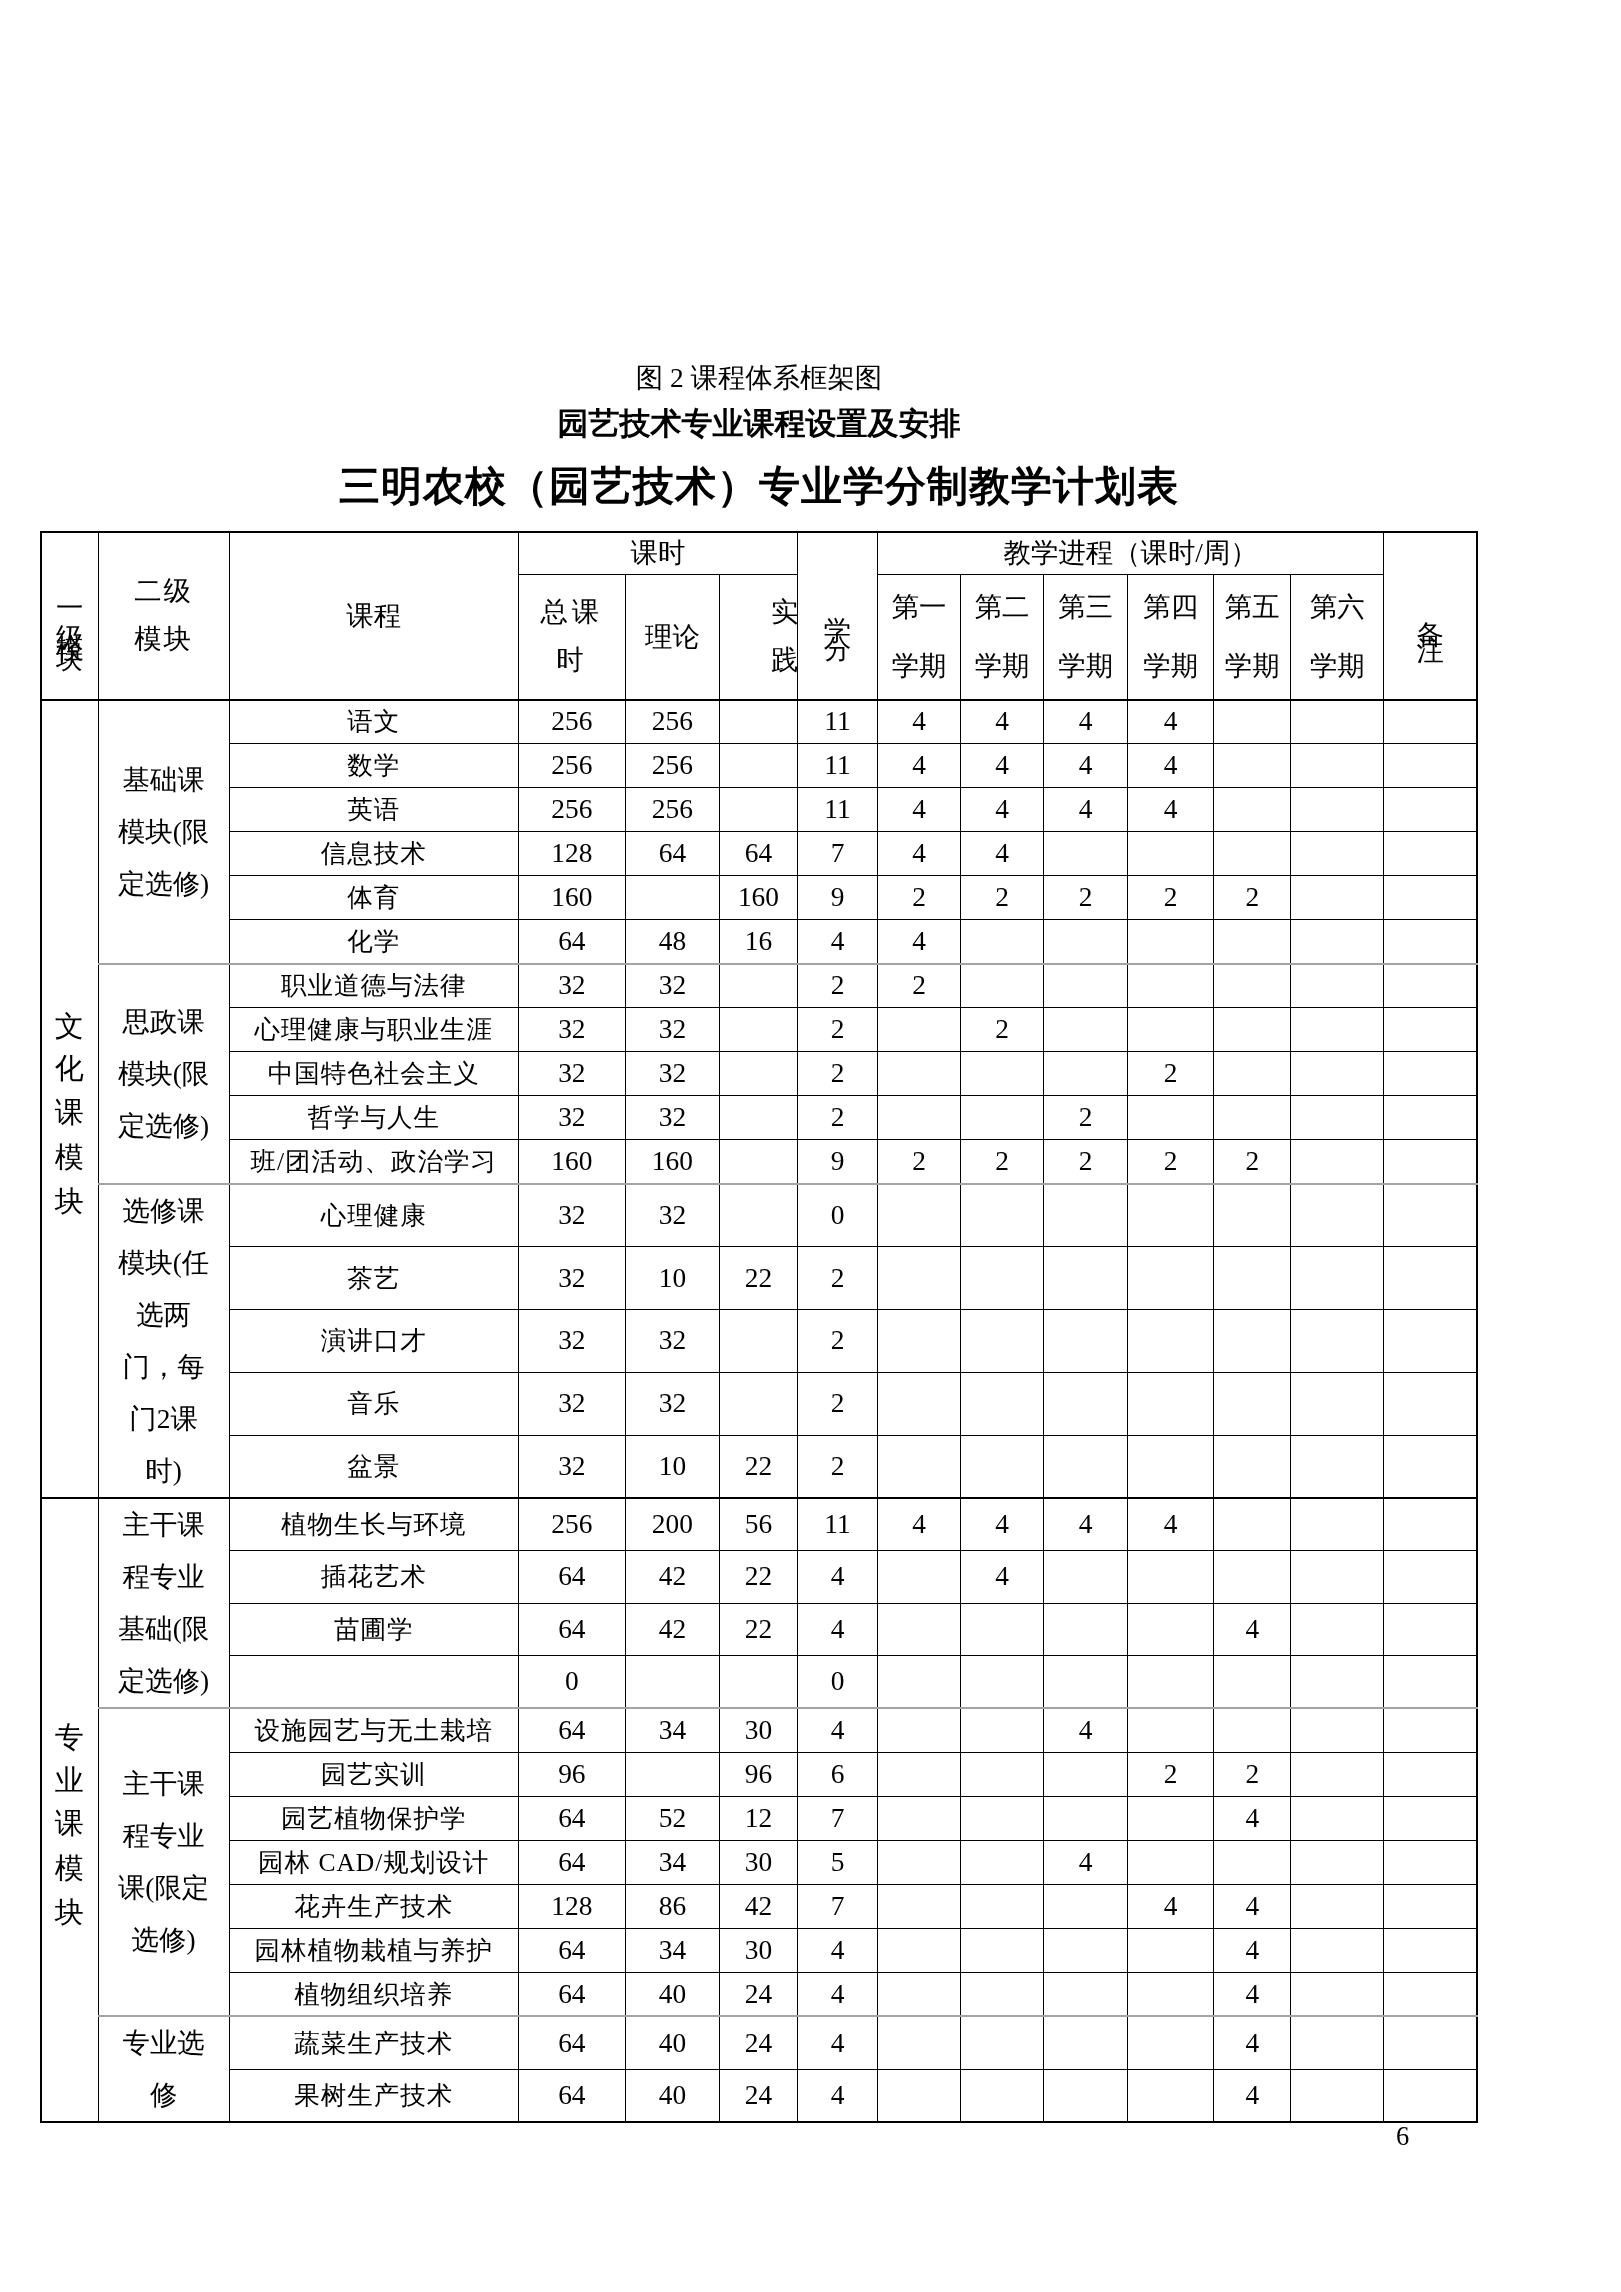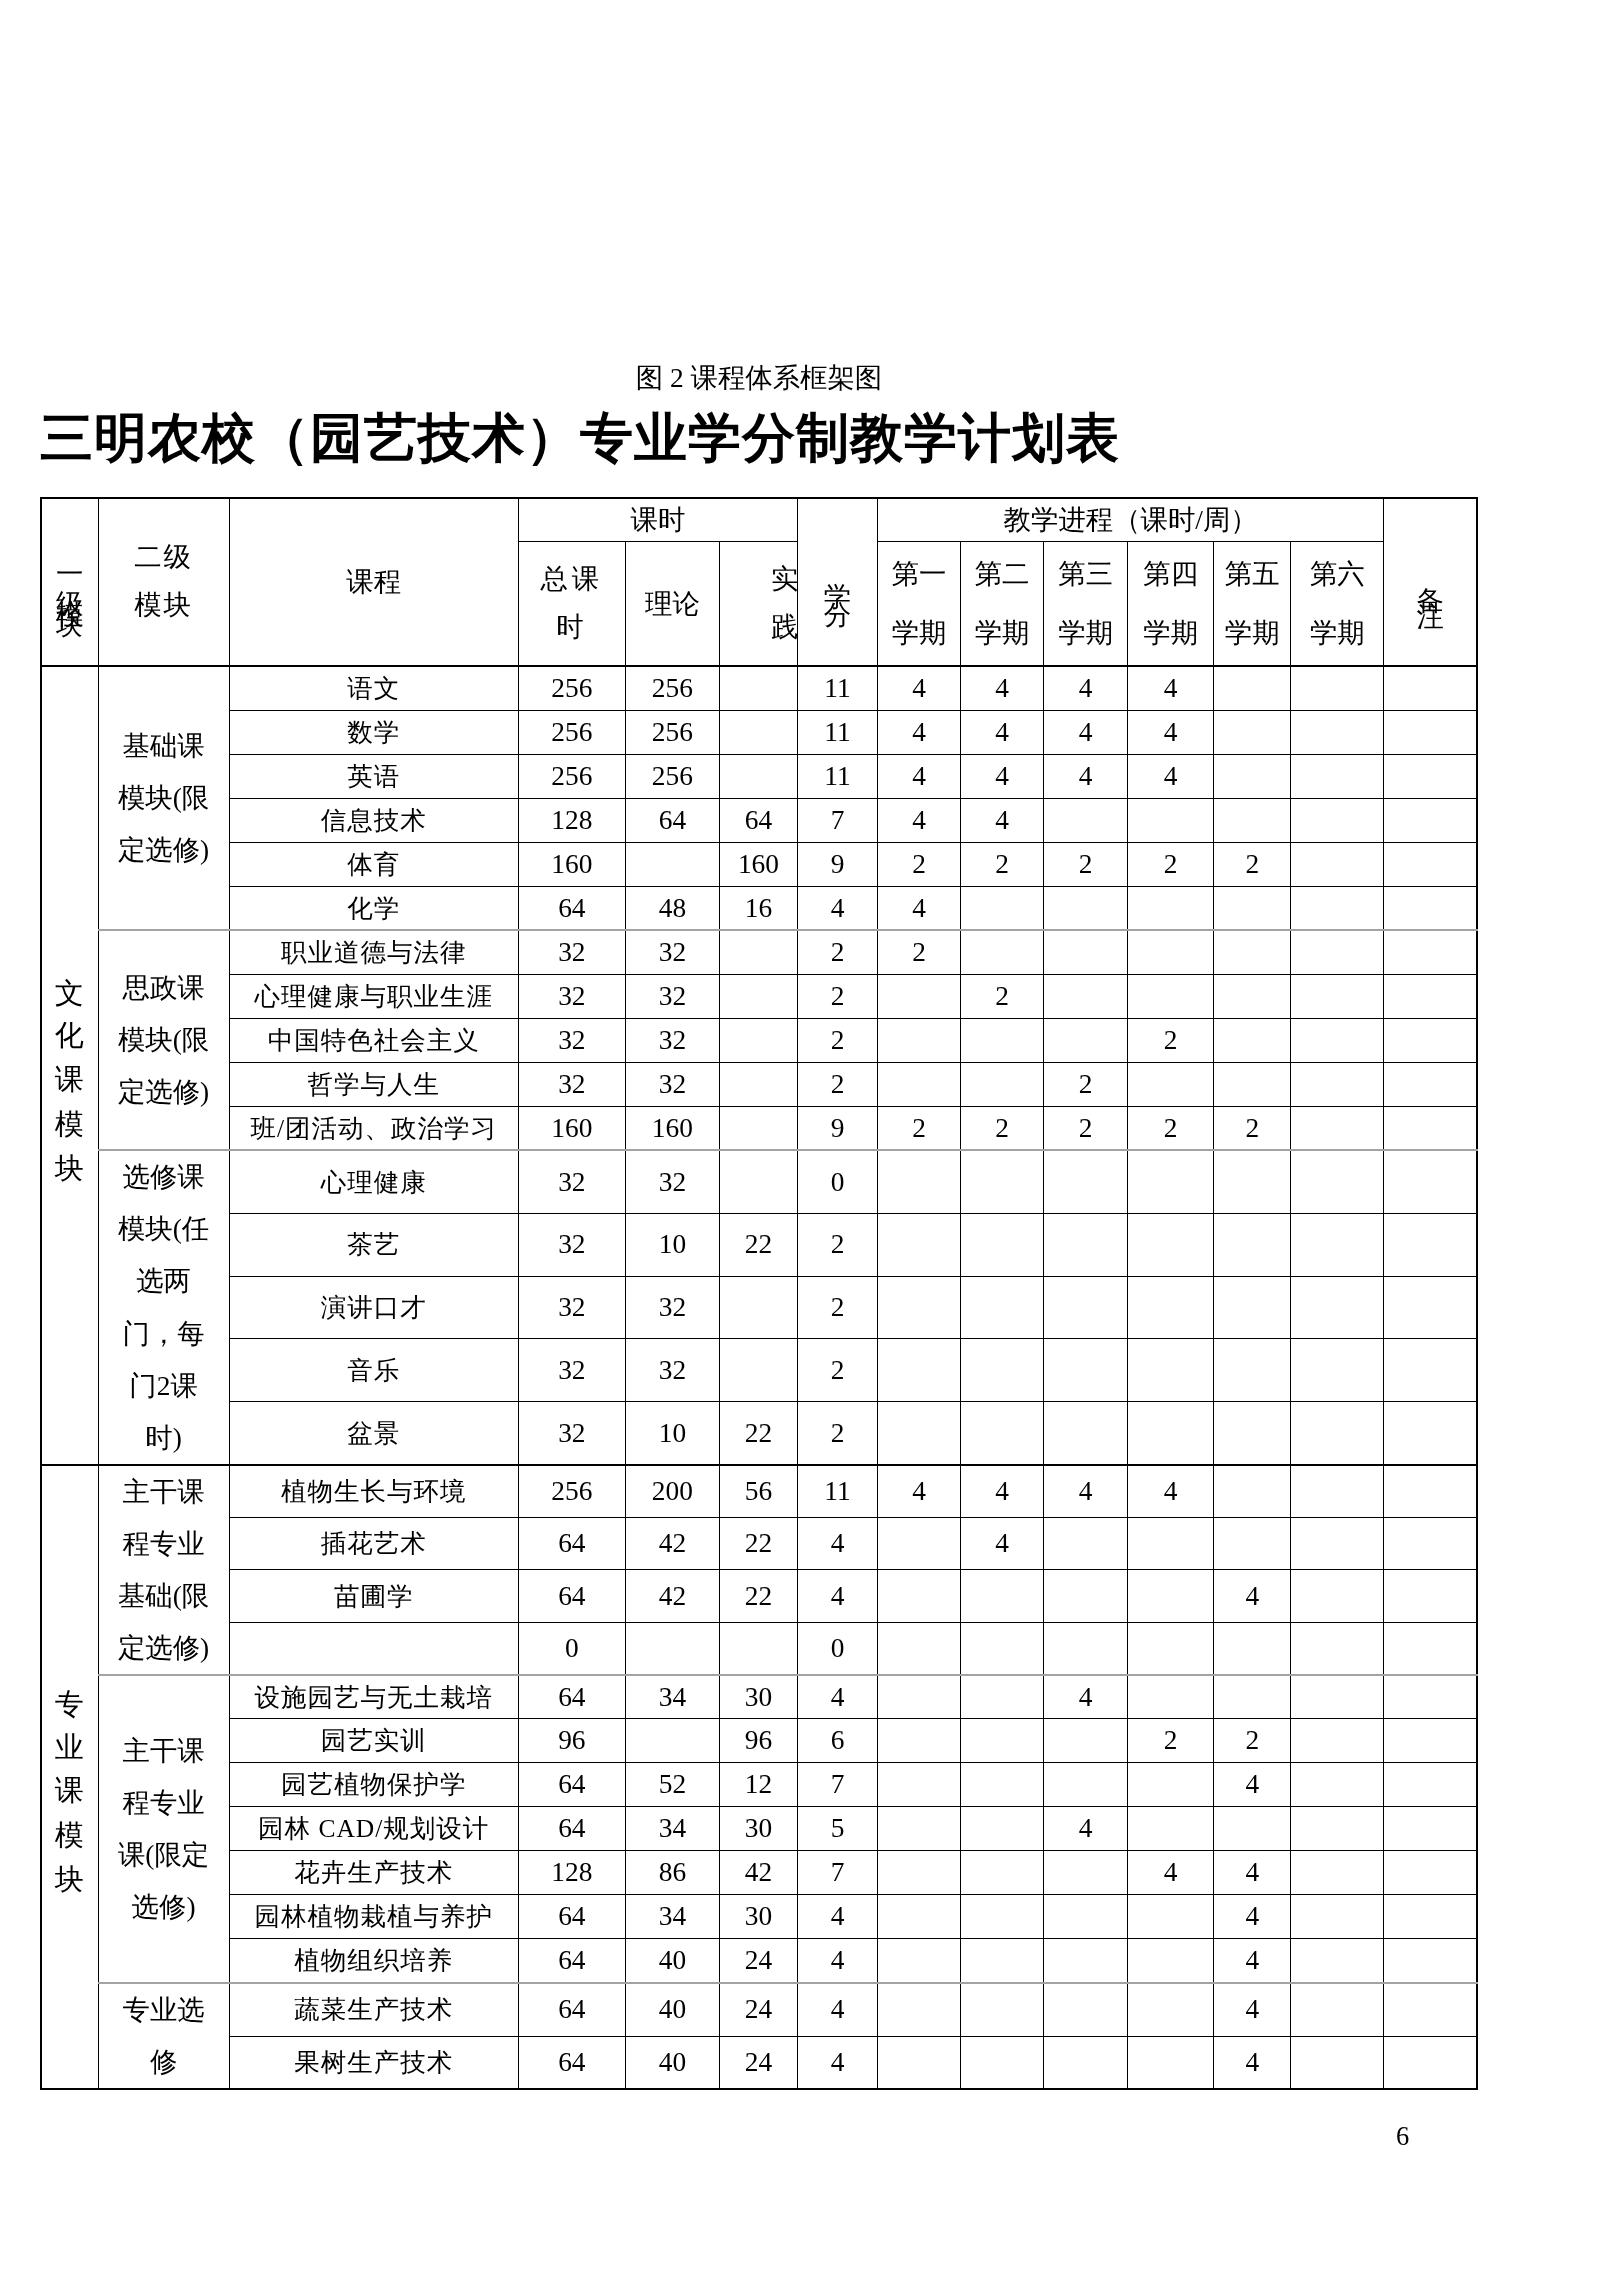--- a/index.html
+++ b/index.html
@@ -16,23 +16,23 @@
   .title-caption {
     text-align: center; font-size: 27.4px; font-weight: 400;
     margin: 0 0 7.8px 0; line-height: 1.3;
   }
   .title-sub {
     text-align: center; font-size: 31px; font-weight: 700;
     font-family: "Liberation Sans", sans-serif;
     margin: 0 0 15.7px 0; line-height: 1.3;
   }
   .title-main {
-    font-size: 53px; font-weight: 700;
+    text-align: center; font-size: 41px; font-weight: 700;
     font-family: "Liberation Sans", sans-serif;
-    margin: 0 0 24px 0; line-height: 1.3; letter-spacing: 1px;
+    margin: 0 0 17px 0; line-height: 1.3; letter-spacing: 1px;
   }
 
   table.plan {
     border-collapse: collapse;
     table-layout: fixed;
     width: 1438px;
     border: 2.9px solid #000;
   }
   .plan th, .plan td {
     border: 1px solid #000;
@@ -80,20 +80,21 @@
     font-size: 26.5px;
   }
 </style>
 </head>
 <body>
 
 <div class="page">
   <div class="content">
 
     <p class="title-caption">图 2 课程体系框架图</p>
+    <p class="title-sub">园艺技术专业课程设置及安排</p>
     <p class="title-main">三明农校（园艺技术）专业学分制教学计划表</p>
 
     <table class="plan">
       <colgroup>
         <col style="width:57px">
           <col style="width:131px">
           <col style="width:289px">
         <col style="width:107px">
           <col style="width:94px">
           <col style="width:78px">

